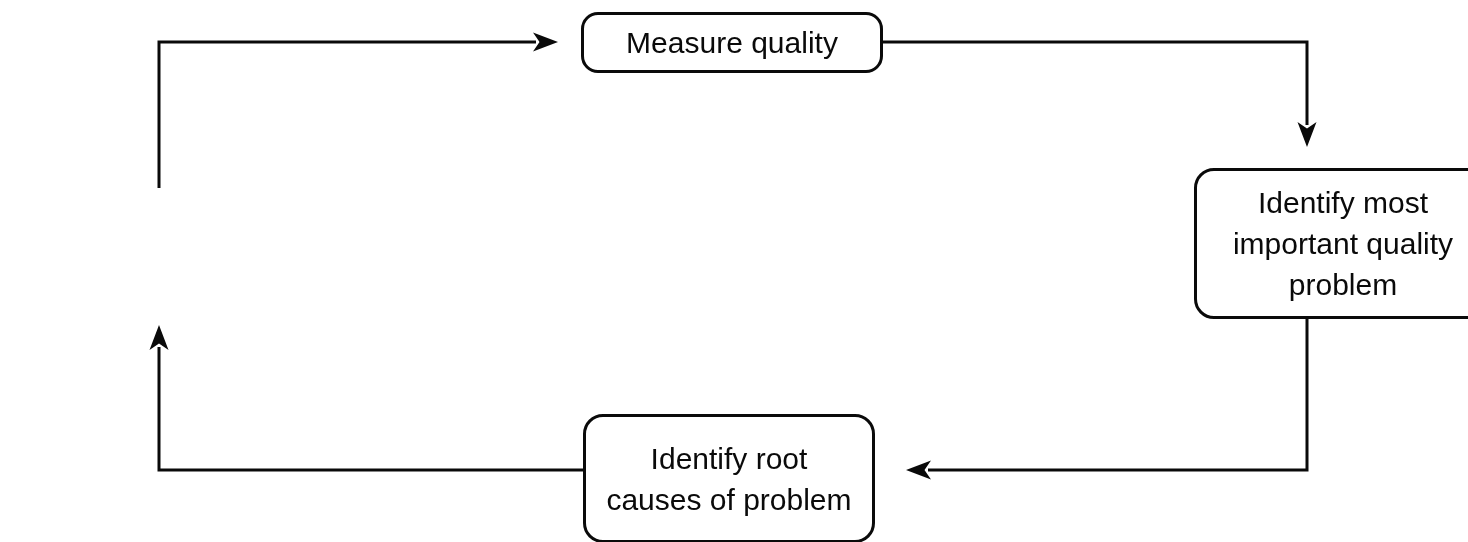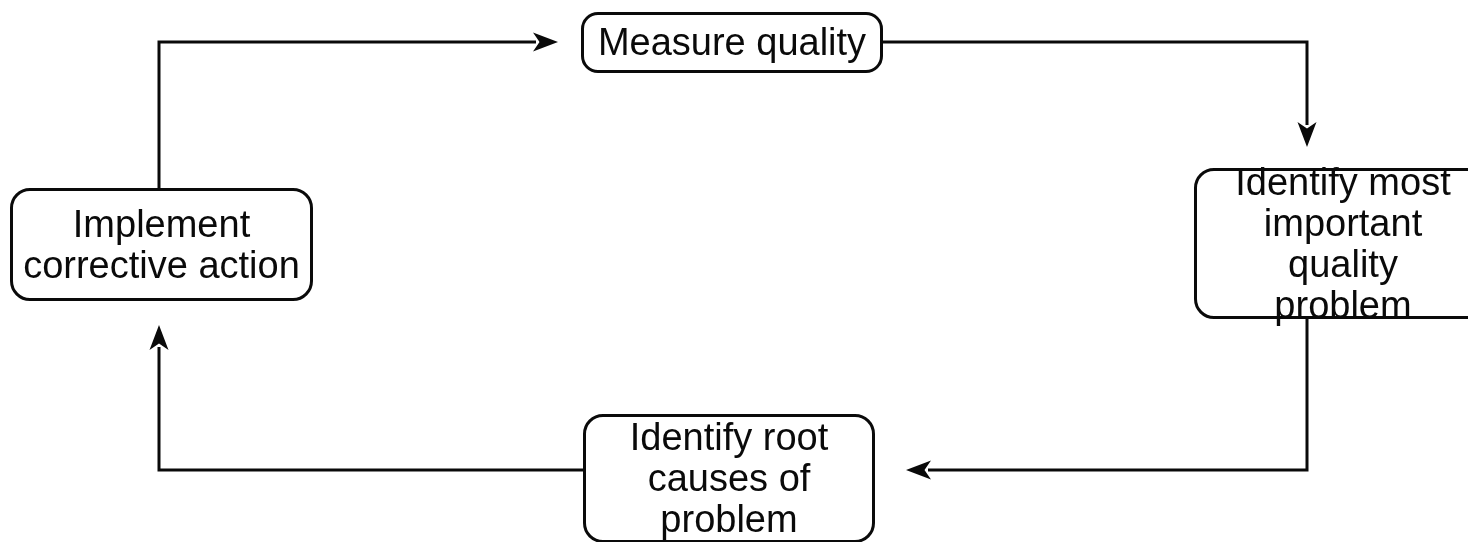--- a/index.html
+++ b/index.html
@@ -36,21 +36,21 @@
     position: absolute;
     box-sizing: border-box;
     display: flex;
     align-items: center;
     justify-content: center;
     text-align: center;
     background: #ffffff;
     border: 3px solid #0a0a0a;
     border-radius: 20px;
     color: #0a0a0a;
-    font-size: 38px;
+    font-size: 30px;
     line-height: 41px;
     white-space: pre-line;
     padding: 2px 10px;
   }
   #node-measure-quality   { left: 581px;  top: 12px;  width: 302px; height: 61px;  border-radius: 17px; }
   #node-identify-problem  { left: 1194px; top: 168px; width: 298px; height: 151px; }
   #node-root-causes       { left: 583px;  top: 414px; width: 292px; height: 129px; }
   #node-implement-action  { left: 10px;   top: 188px; width: 303px; height: 113px; }
 </style>
 </head>
@@ -89,18 +89,14 @@
     <span>Identify most
 important quality
 problem</span>
   </div>
 
   <div class="node" id="node-root-causes">
     <span>Identify root
 causes of problem</span>
   </div>
 
-  <div class="node" id="node-implement-action">
-    <span>Implement
-corrective action</span>
-  </div>
 
 </div>
 
 </body></html>

